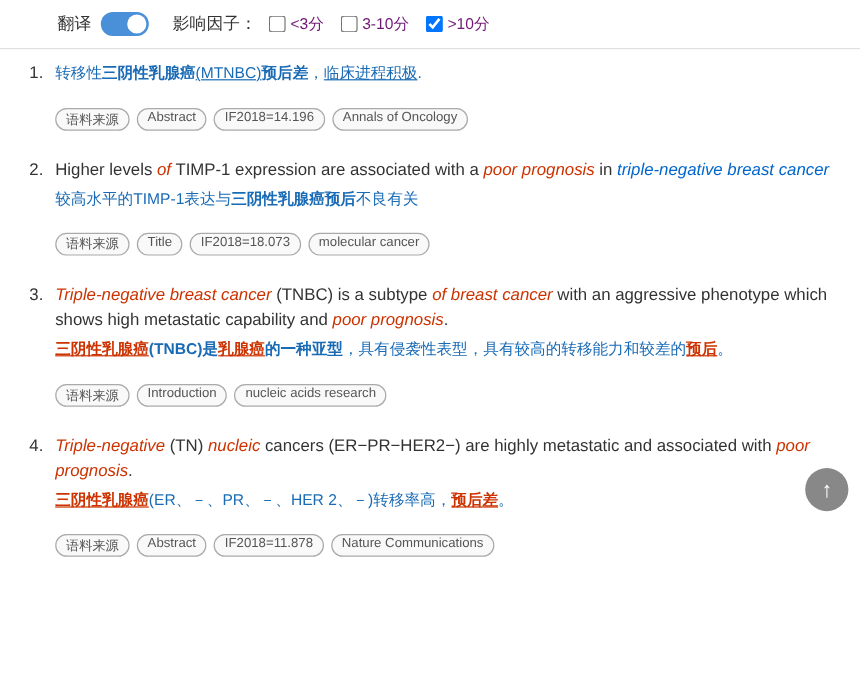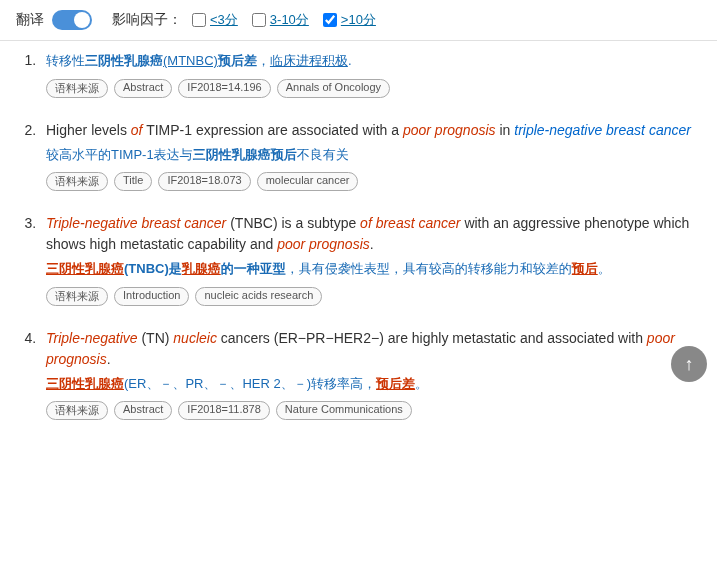--- a/index.html
+++ b/index.html
@@ -23,20 +23,21 @@
       background: #fff;
     }
     .toolbar-section {
       display: flex;
       align-items: center;
       gap: 8px;
     }
     .label-text {
       font-size: 14px;
       color: #333;
+      margin-left: 32px;
     }
     
     .toggle-switch {
       display: inline-flex;
       align-items: center;
       cursor: pointer;
     }
     .toggle-track {
       width: 40px;
       height: 20px;
@@ -73,23 +74,22 @@
       gap: 4px;
       margin-right: 8px;
     }
     .checkbox-item input[type="checkbox"] {
       width: 14px;
       height: 14px;
       cursor: pointer;
     }
     .checkbox-item label {
       font-size: 13px;
-      color: #0369a1;
-      cursor: pointer;
-      text-decoration: underline;
+      color: #701a75;
+      cursor: pointer;
     }
 
     
     .results-list {
       padding: 10px 16px 20px 16px;
       position: relative;
     }
     .result-content {
       margin-left: 6px;
     }
@@ -129,21 +129,21 @@
       color: #cc3300;
       font-weight: bold;
       text-decoration: underline;
     }
 
     
     .tags {
       display: flex;
       flex-wrap: wrap;
       gap: 6px;
-      margin-top: 8px;
+      margin-top: 19px;
     }
     .tag {
       display: inline-block;
       border: 1px solid #aaa;
       border-radius: 10px;
       padding: 1px 8px;
       font-size: 11px;
       color: #555;
       background: #f9f9f9;
       cursor: default;

